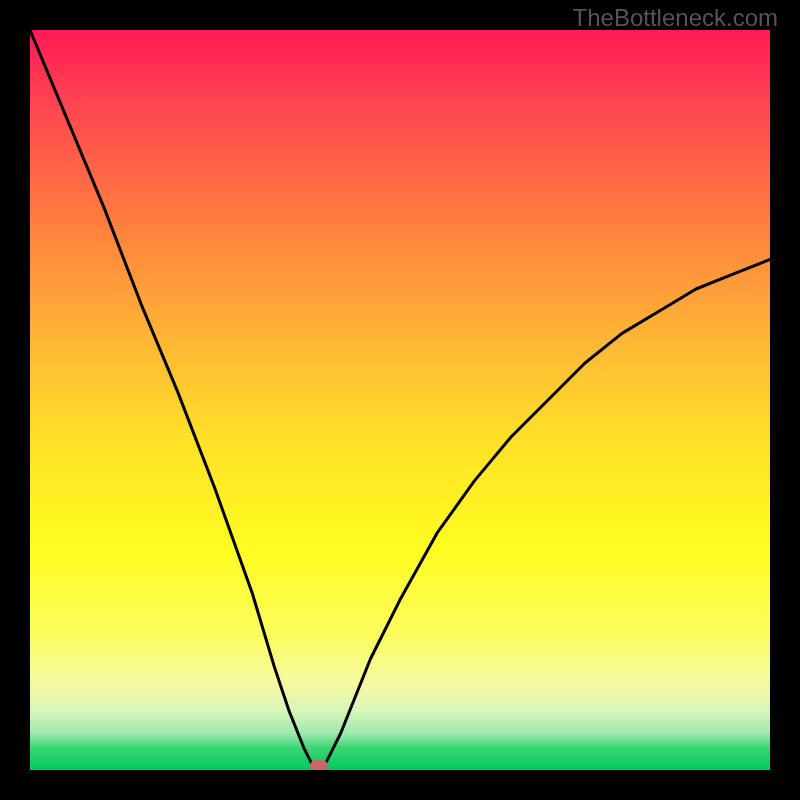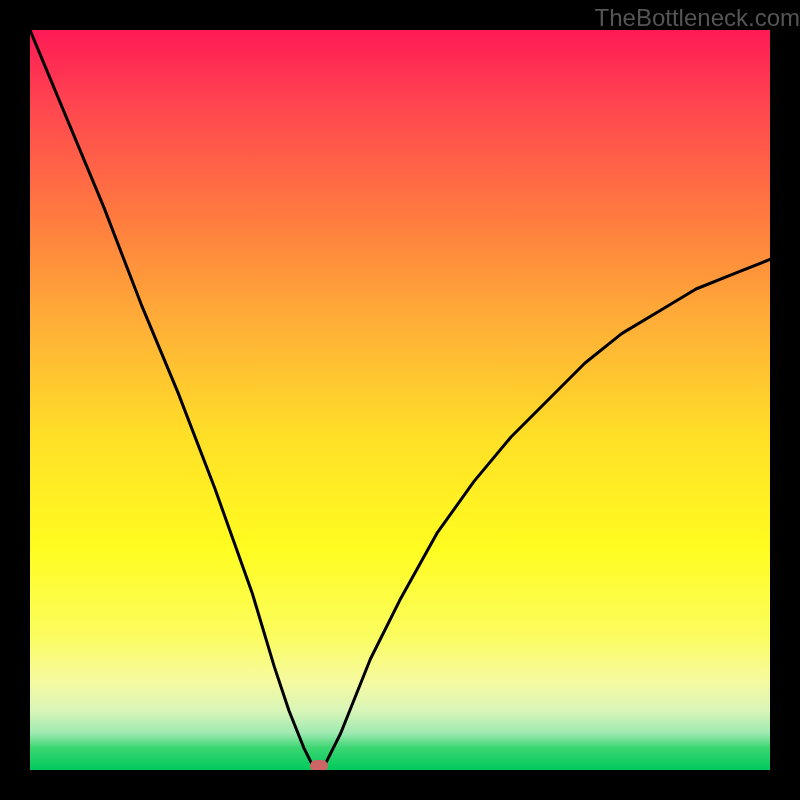--- a/index.html
+++ b/index.html
@@ -13,21 +13,21 @@
   }
   .frame {
     position: relative;
     width: 800px;
     height: 800px;
     background: #000;
   }
   .watermark {
     position: absolute;
     top: 4px;
-    right: 0;
+    right: 22px;
     color: #555;
     font-size: 24px;
     font-weight: 500;
     z-index: 5;
     user-select: none;
   }
   .plot-area {
     position: absolute;
     left: 30px;
     top: 30px;

